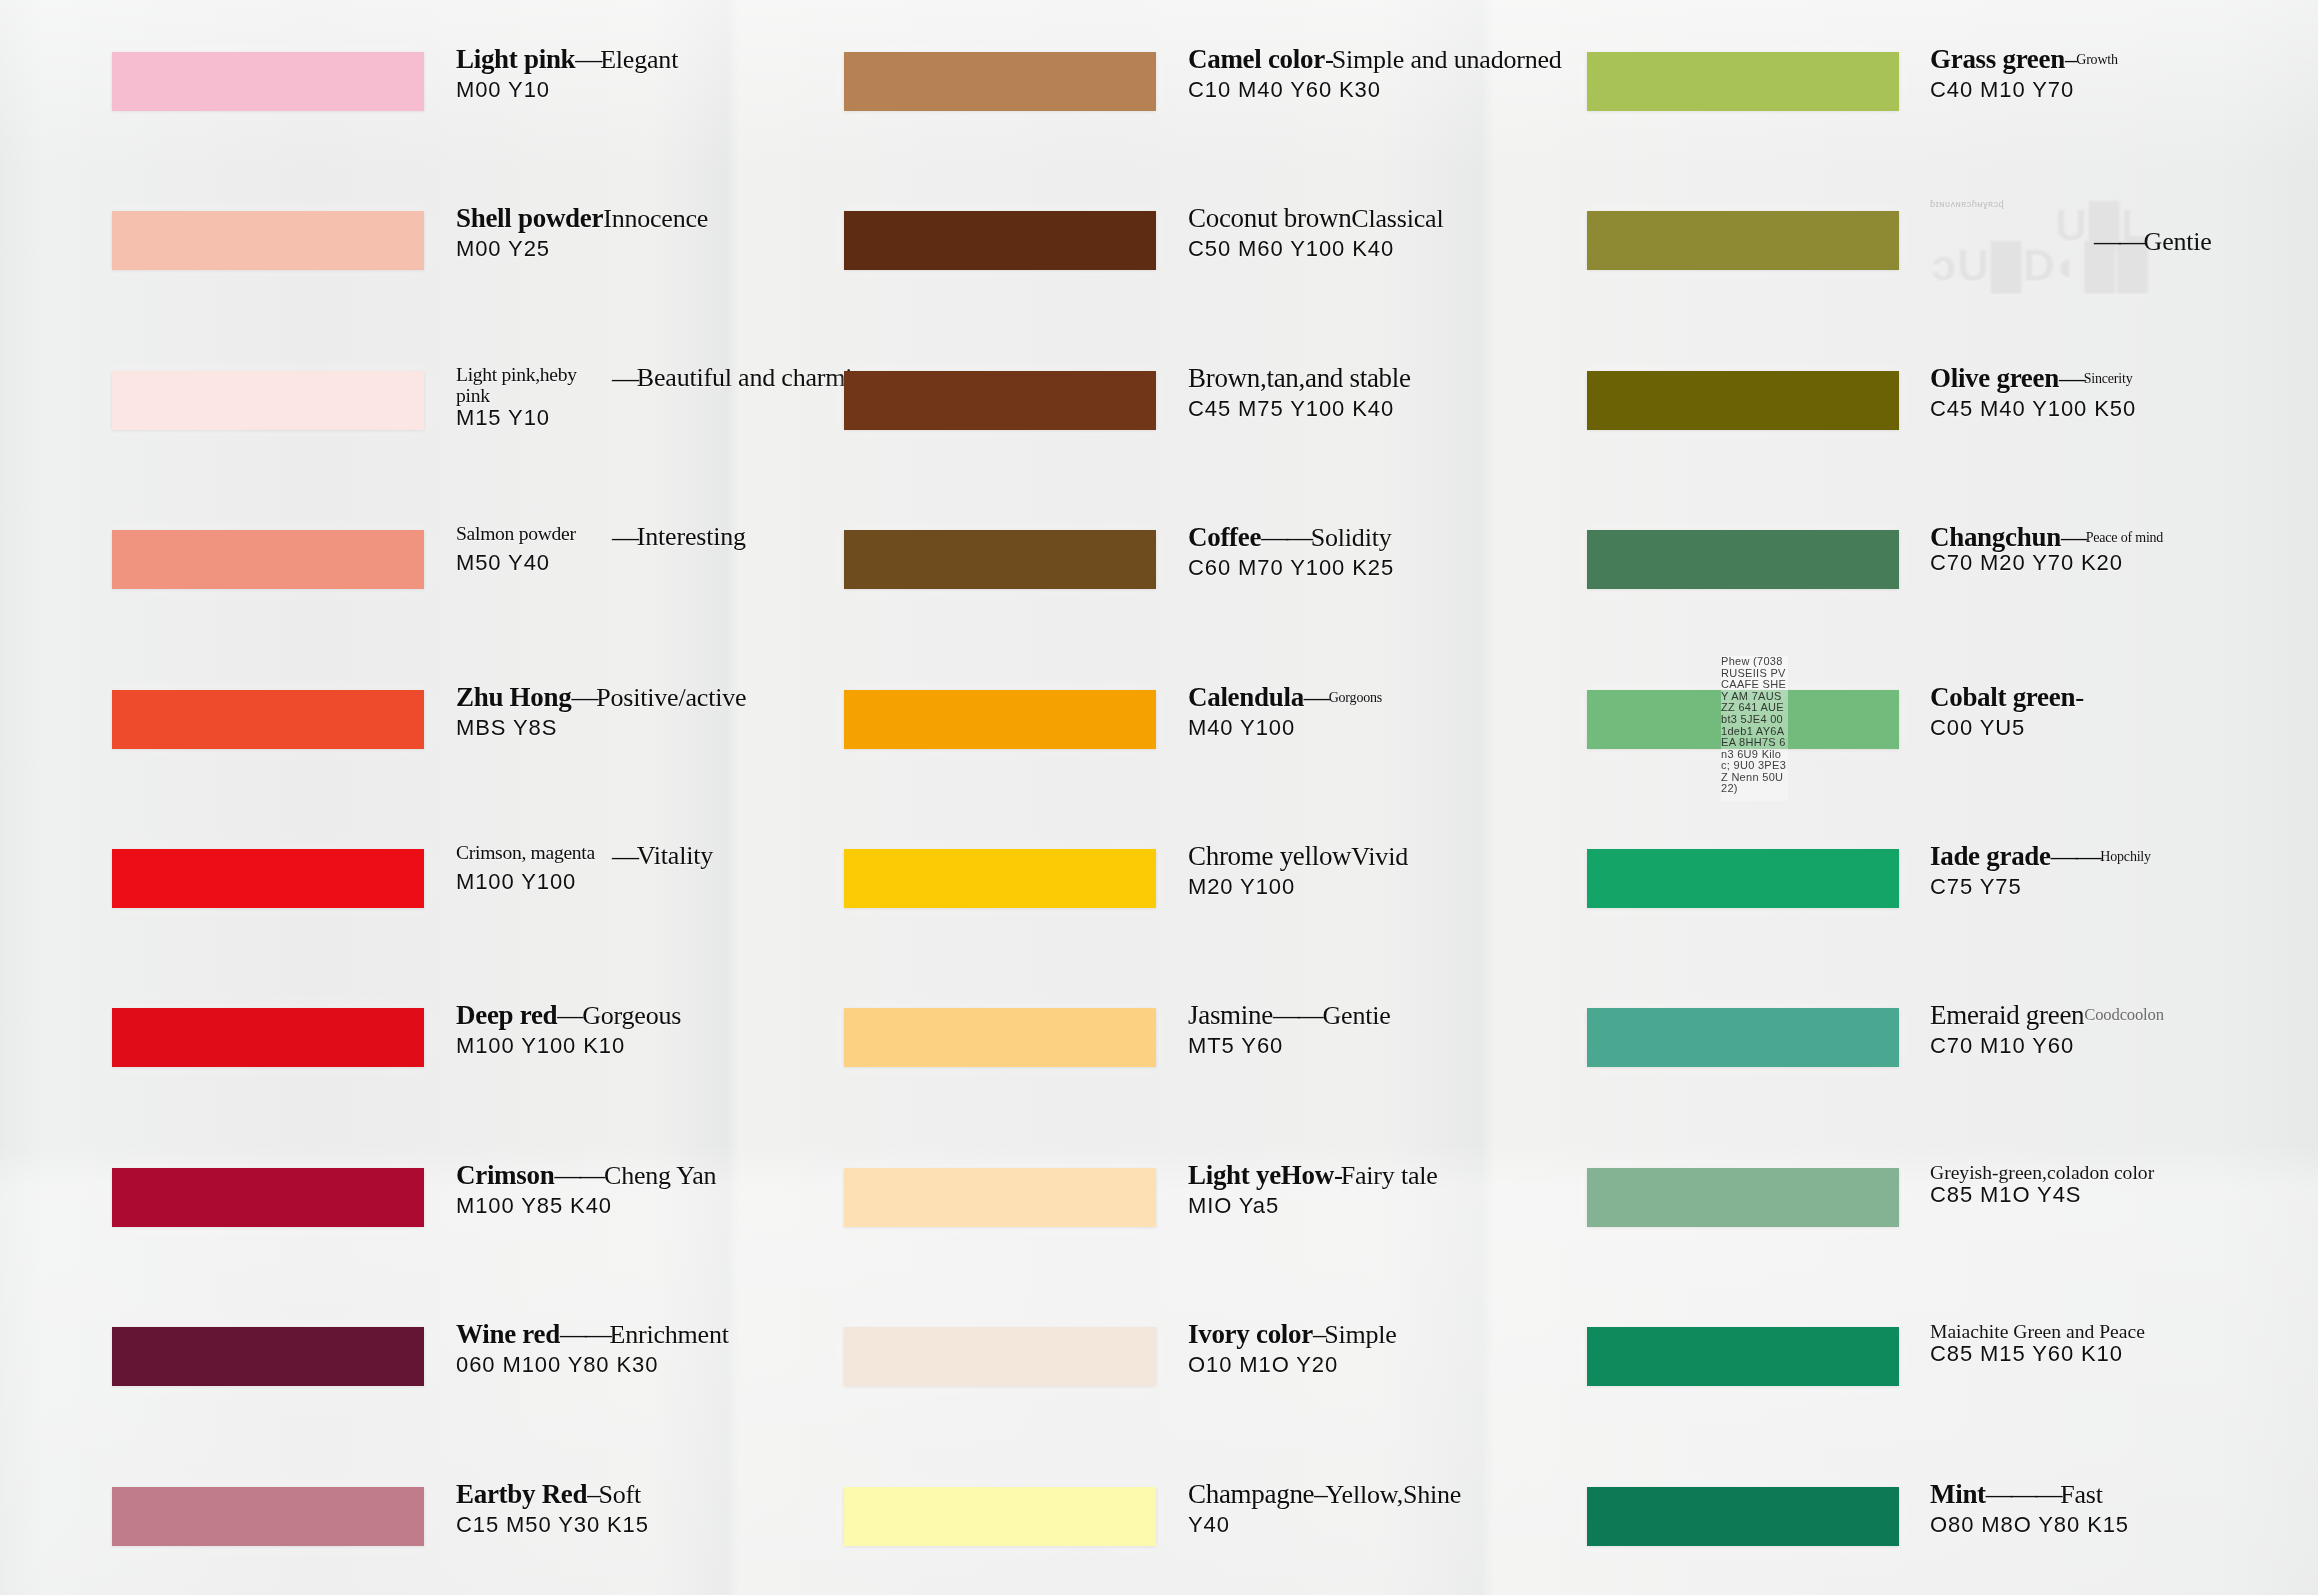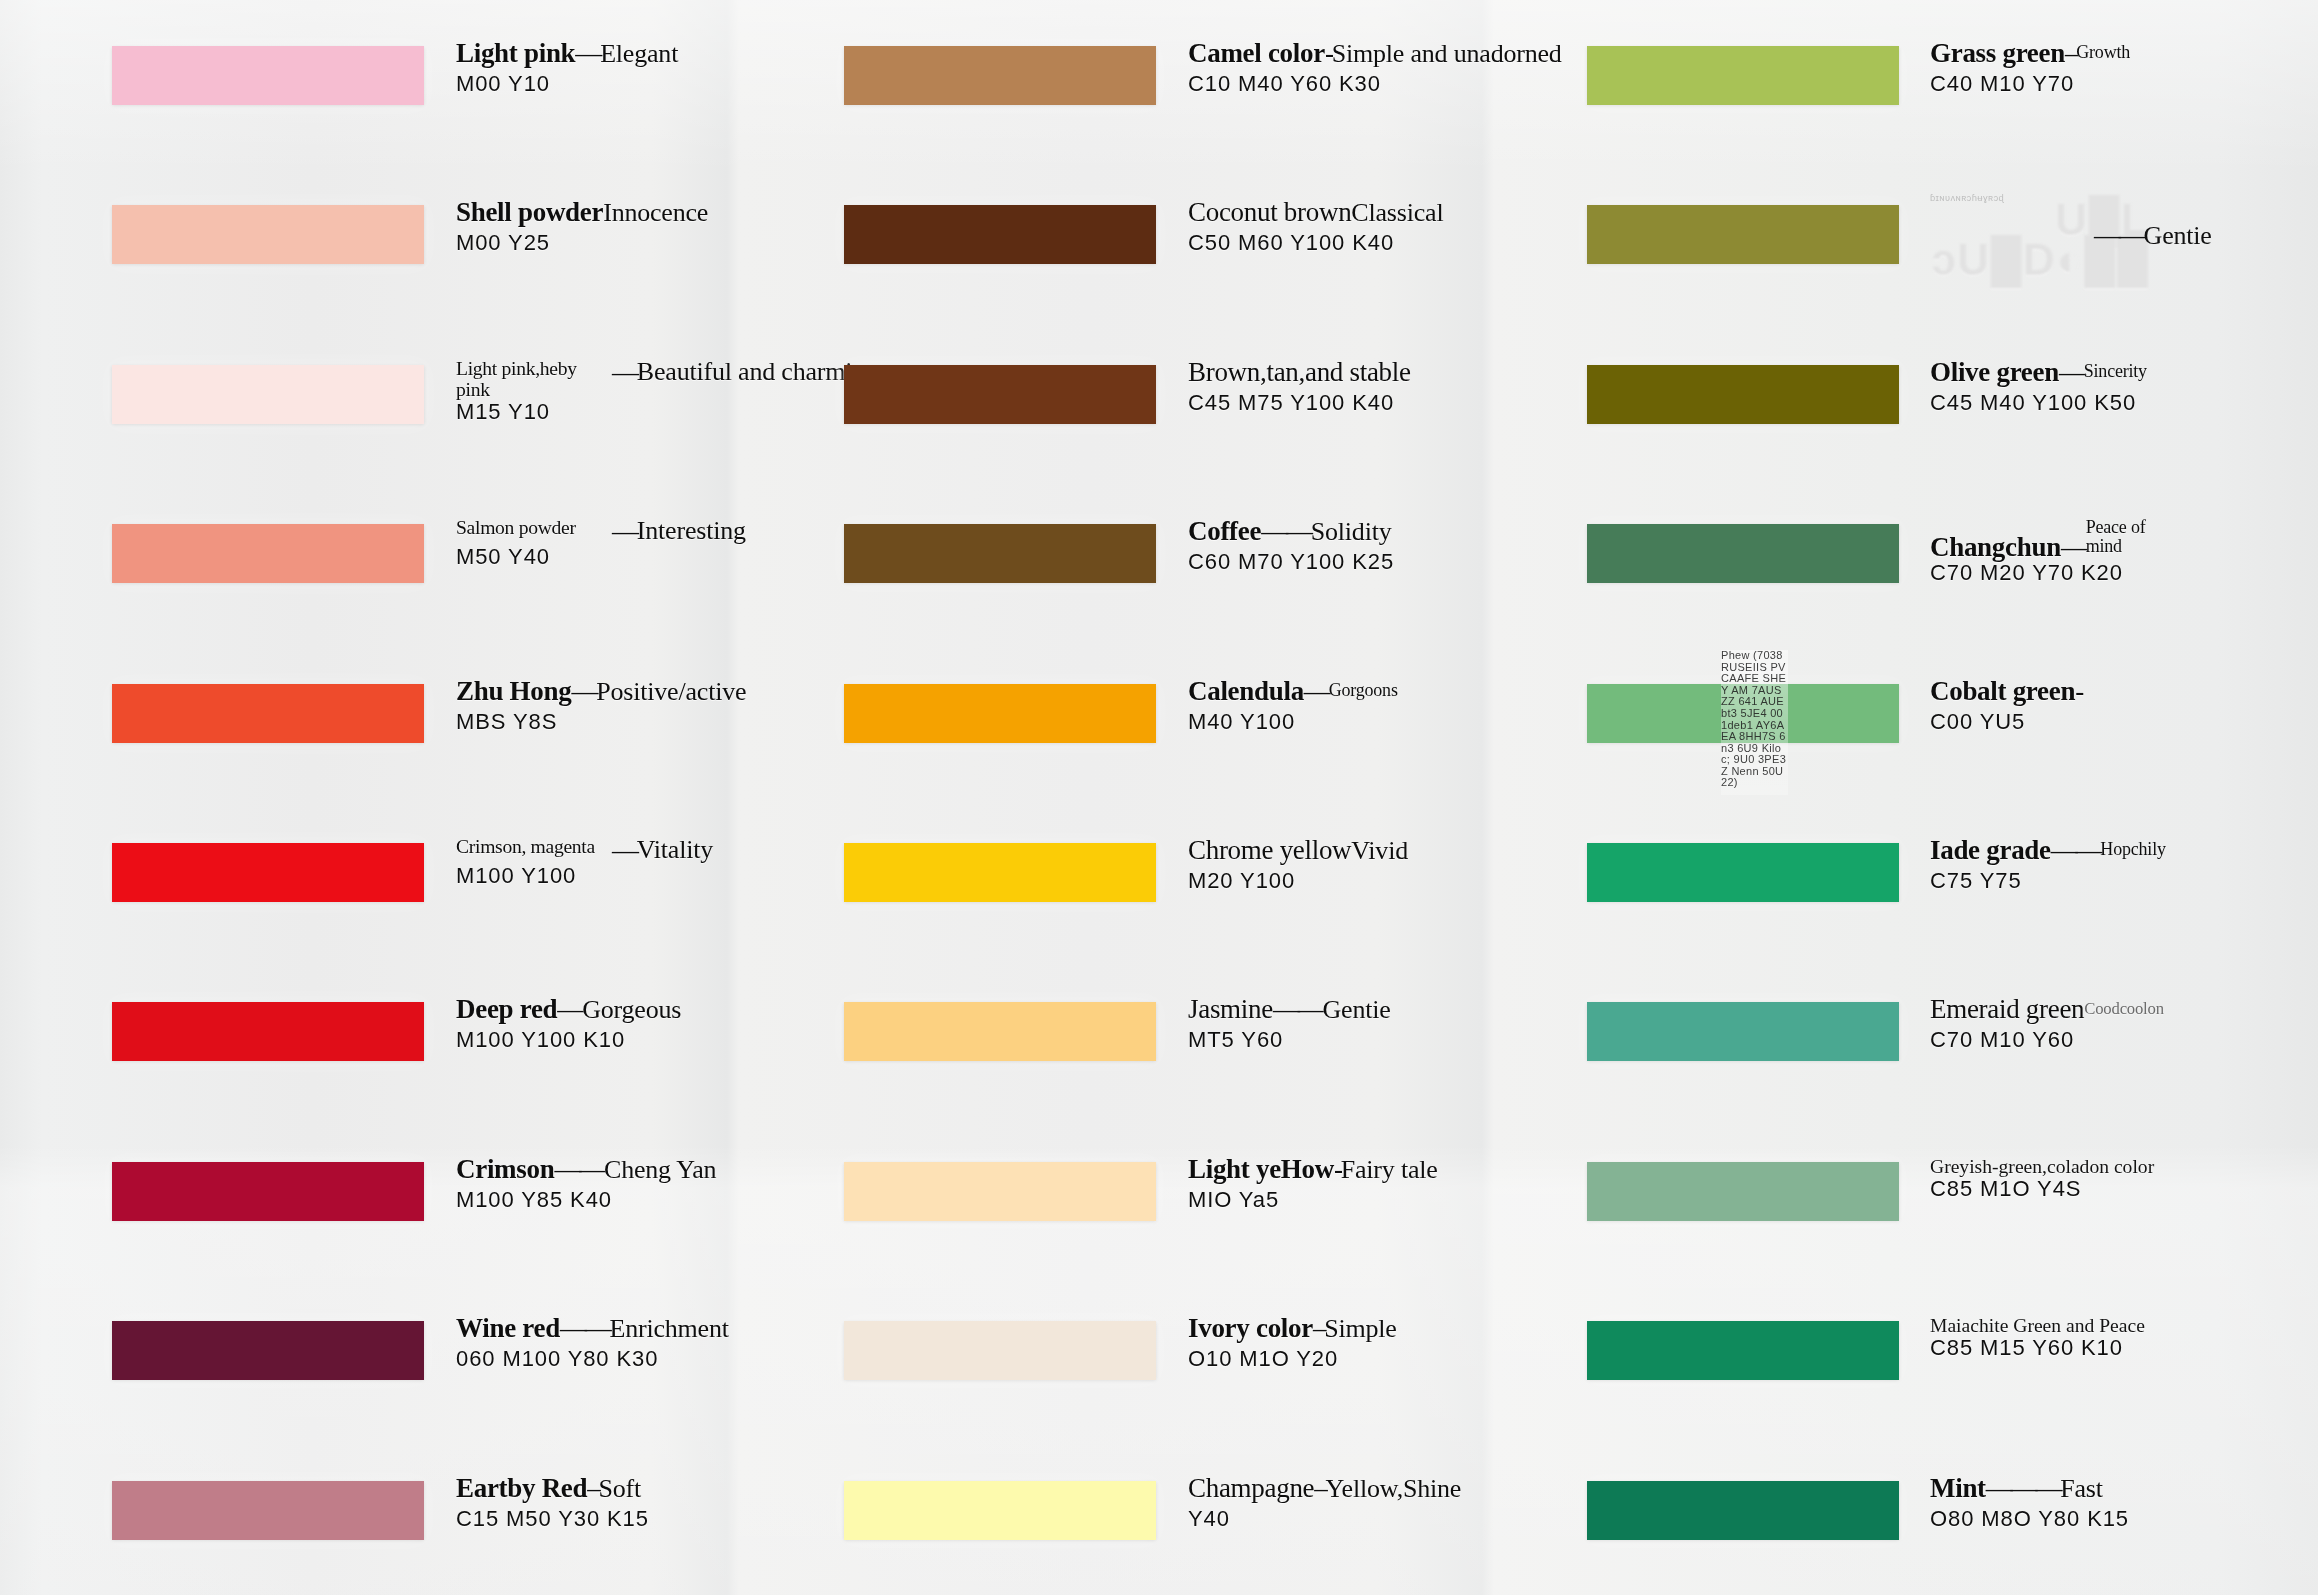--- a/index.html
+++ b/index.html
@@ -22,21 +22,21 @@
   .sheet::after{
     content:"";position:absolute;inset:0;
     background:
       linear-gradient(180deg, rgba(255,255,255,.45) 0px, rgba(255,255,255,0) 174px,
                       rgba(0,0,0,0) 1145px, rgba(255,255,255,.35) 1188px,
                       rgba(255,255,255,.15) 1596px);
     pointer-events:none;
   }
   .grid{position:absolute;inset:0;}
 
-  .col{position:absolute;top:8px;width:732px;height:1137px;text-decoration:underline;}
+  .col{position:absolute;top:14px;width:732px;height:1137px;text-decoration:underline;}
   .col-0{left:0;}
   .col-1{left:732px;}
   .col-2{left:1482px;}
 
   .row{position:absolute;left:0;width:100%;height:159px;}
 
   .swatch{
     position:absolute;
     left:112px;top:38px;
     width:312px;height:59px;
@@ -63,21 +63,21 @@
   .dash{
     font-weight:normal;
     font-size:27px;
     letter-spacing:-2.2px;
   }
   .desc{
     font-weight:normal;
     font-size:26px;
     letter-spacing:-0.2px;
   }
-  .desc.sm{font-size:18px;vertical-align:4.3px;}
+  .desc.sm{font-size:14px;vertical-align:4.3px;}
   .desc.xs{font-size:16.7px;vertical-align:4.3px;}
 
   .two-line .nm{display:inline-block;white-space:normal;width:156px;font-size:19.6px;font-weight:normal;line-height:1.05;vertical-align:top;}
   .two-line .desc{vertical-align:top;}
 
   .wrapname{
     font-size:19.6px;font-weight:normal;line-height:1.1;
     color:#131313;white-space:normal;width:261px;
   }
 

